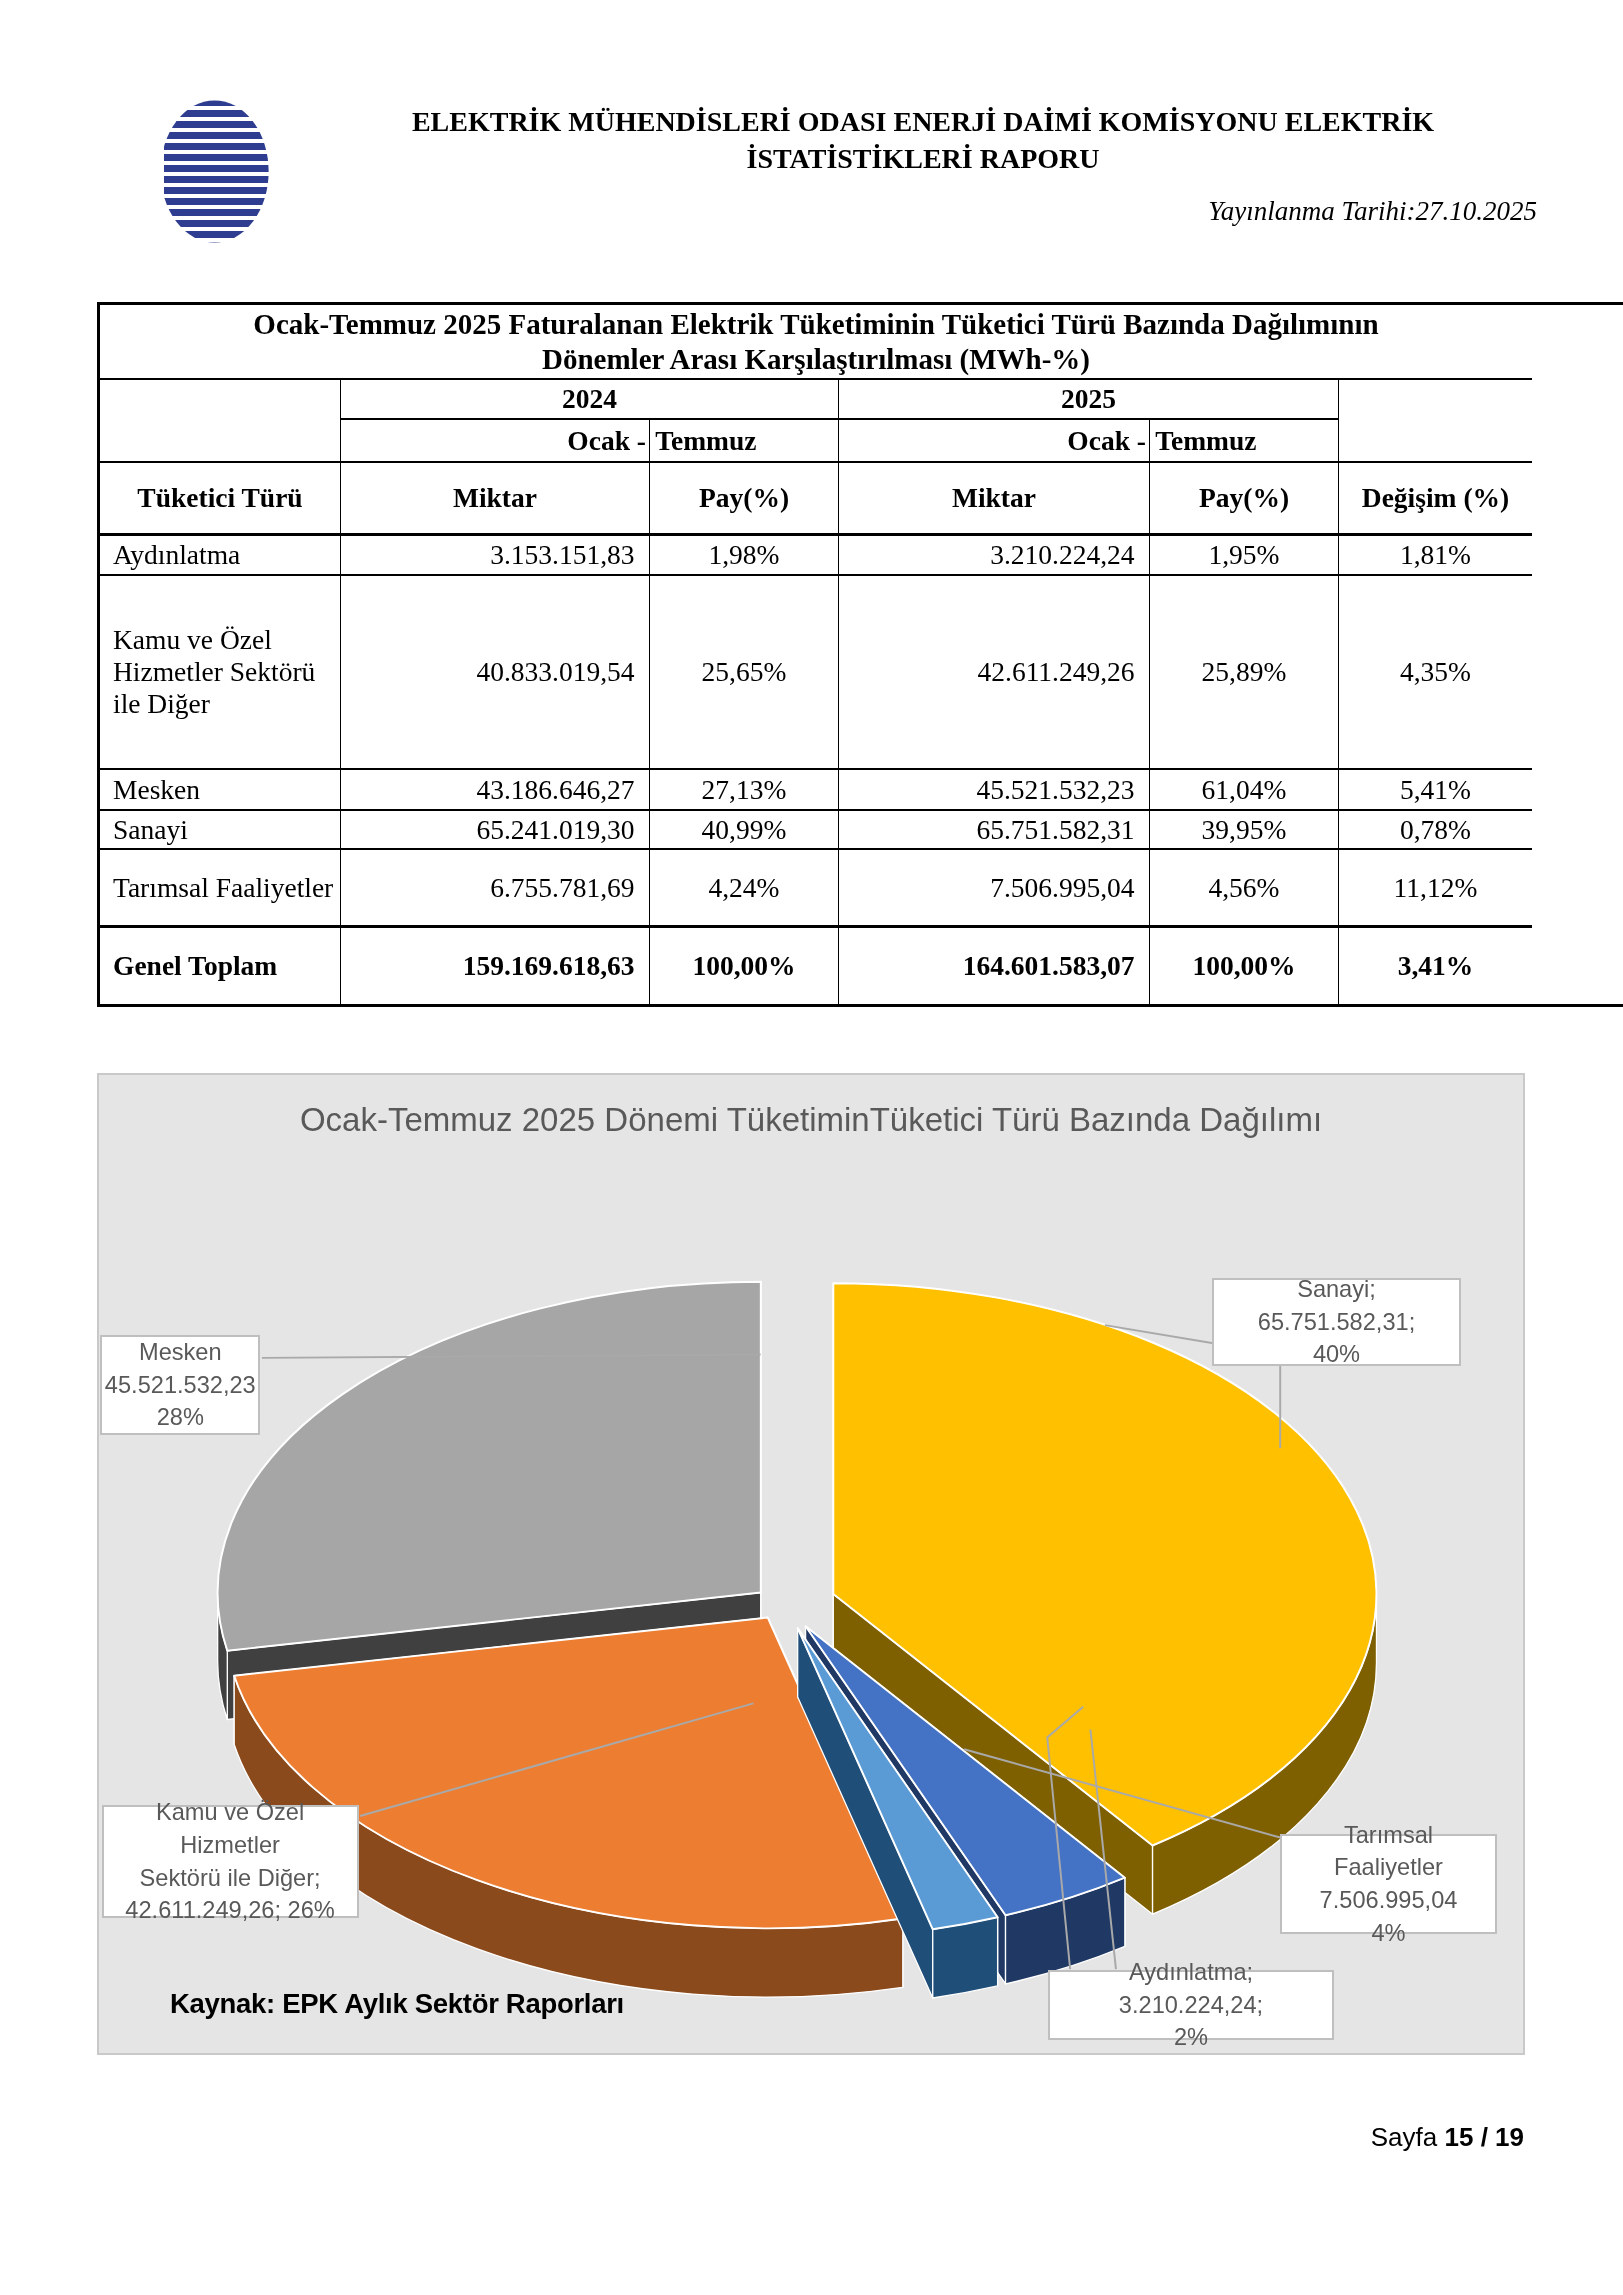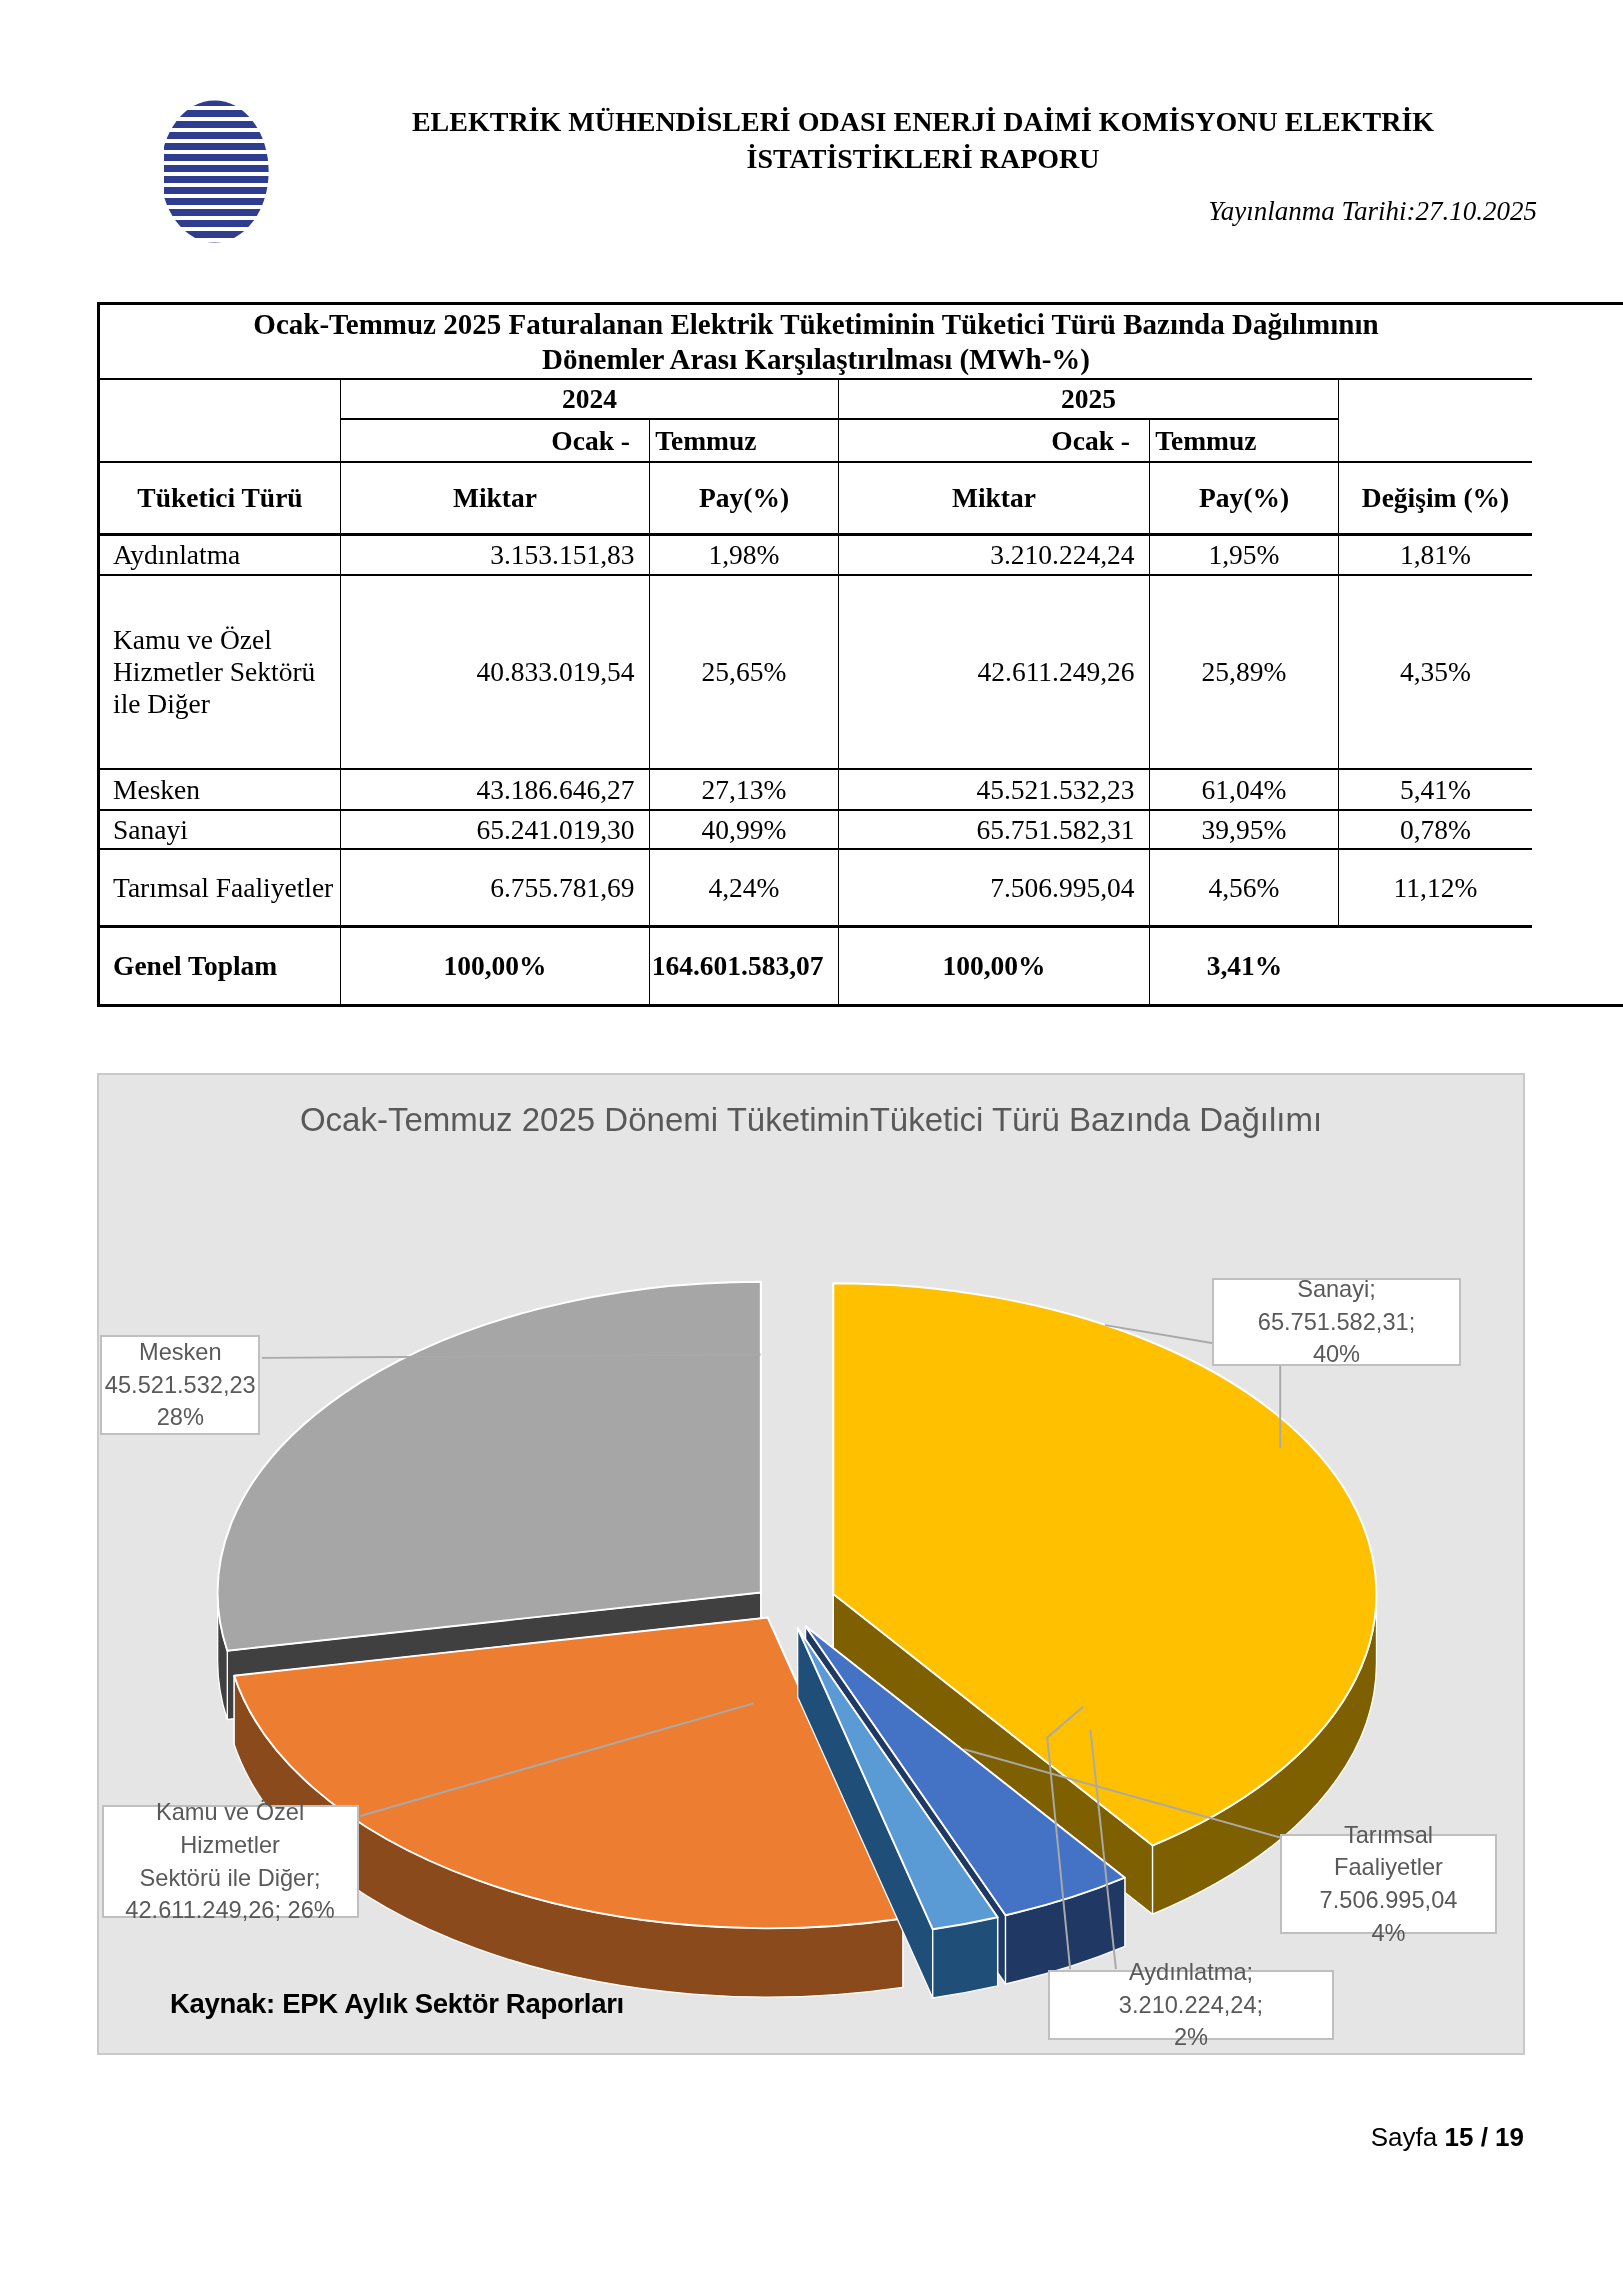--- a/index.html
+++ b/index.html
@@ -24,21 +24,21 @@
   #cmp-table .cell{display:flex;align-items:center;box-sizing:border-box;min-width:0;}
   .bR{border-right:1.3px solid #000;}
   .bB3{border-bottom:2px solid #000;}
   .bB4{border-bottom:2.6px solid #000;}
   .bB5{border-bottom:3.3px solid #000;}
   .tc{justify-content:center;text-align:center;}
   .tr{justify-content:flex-end;text-align:right;padding-right:14.4px;}
   .tl{justify-content:flex-start;text-align:left;padding-left:13px;}
   .bold{font-weight:bold;}
   #table-title{grid-column:1/7;font-weight:bold;font-size:29px;line-height:35px;}
-  .perR{justify-content:flex-end;padding-right:19px;font-weight:bold;text-align:right;}
+  .perR{justify-content:flex-end;padding-right:3px;font-weight:bold;text-align:right;}
   .perL{justify-content:flex-start;padding-left:5.2px;font-weight:bold;}
 
   
   #chart-box{position:absolute;left:97px;top:1073px;width:1428px;height:982px;
         border:2px solid #C9C9C9;box-sizing:border-box;background:#e5e5e5;
         font-family:"Liberation Sans", sans-serif;}
   #chart-title{position:absolute;left:0;top:26px;width:100%;text-align:center;
         color:#595959;font-size:33px;}
   #pie-svg{position:absolute;left:0;top:0;width:1424px;height:978px;}
   .label-box{position:absolute;background:#fff;border:2px solid #BFBFBF;color:#595959;
@@ -119,20 +119,21 @@
     <div class="cell tc bB4" style="grid-row:8;">0,78%</div>
 
     <div class="cell tl bR bB5" style="grid-row:9;">Tarımsal Faaliyetler</div>
     <div class="cell tr bR bB5" style="grid-row:9;">6.755.781,69</div>
     <div class="cell tc bR bB5" style="grid-row:9;">4,24%</div>
     <div class="cell tr bR bB5" style="grid-row:9;">7.506.995,04</div>
     <div class="cell tc bR bB5" style="grid-row:9;">4,56%</div>
     <div class="cell tc bB5" style="grid-row:9;">11,12%</div>
 
     <div class="cell tl bR bold" style="grid-row:10;">Genel Toplam</div>
+    <div class="cell tr bR bold" style="grid-row:10;">159.169.618,63</div>
     <div class="cell tc bR bold" style="grid-row:10;">100,00%</div>
     <div class="cell tr bR bold" style="grid-row:10;">164.601.583,07</div>
     <div class="cell tc bR bold" style="grid-row:10;">100,00%</div>
     <div class="cell tc bold" style="grid-row:10;">3,41%</div>
   </div>
 
   <div id="chart-box">
     <svg id="pie-svg" viewBox="0 0 2176 1494">
         <path d="M1011.3269040750895,790.5844123121949 L196.02848597027798,879.5905367404146 l0,105 L1011.3269040750895,895.5844123121949 Z" fill="#404040" stroke="#fff" stroke-width="2" stroke-linejoin="round"></path>
         <path d="M1011.3269040750895,790.5844123121949 L1011.3269040750893,315.5844123121949 l0,105 L1011.3269040750895,895.5844123121949 Z" fill="#404040" stroke="#fff" stroke-width="2" stroke-linejoin="round"></path>

